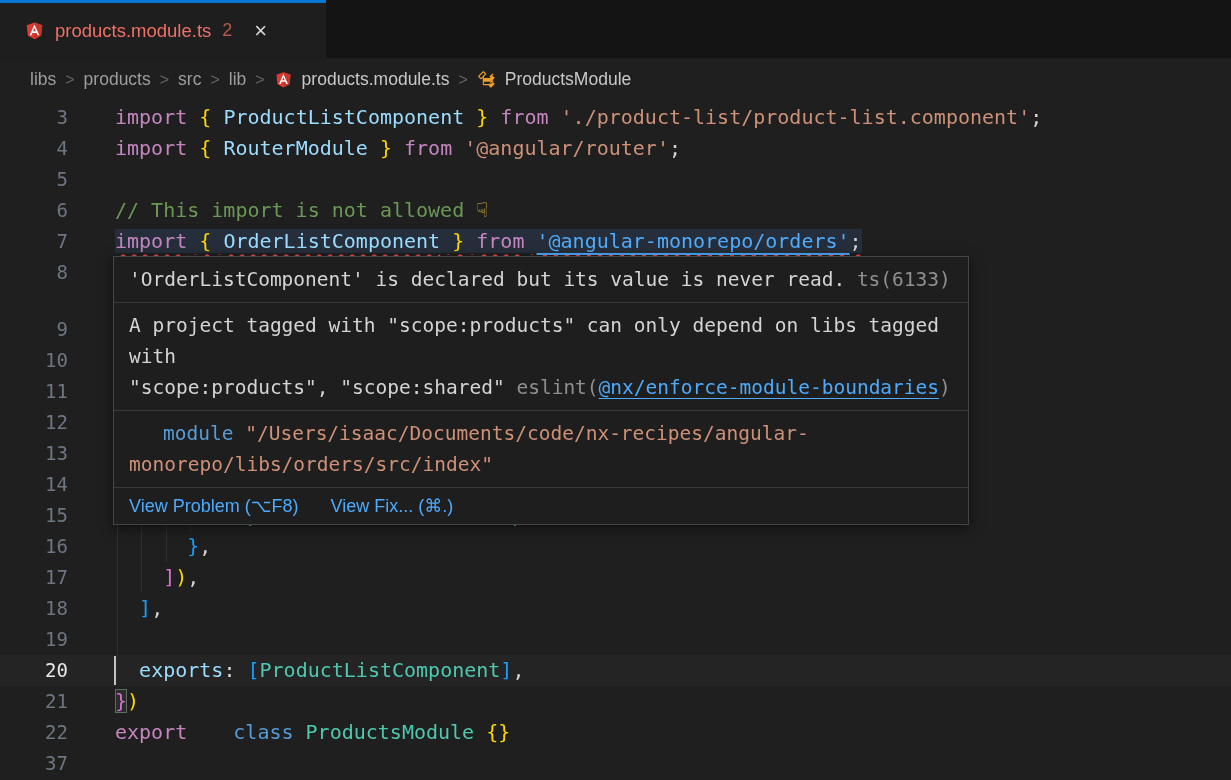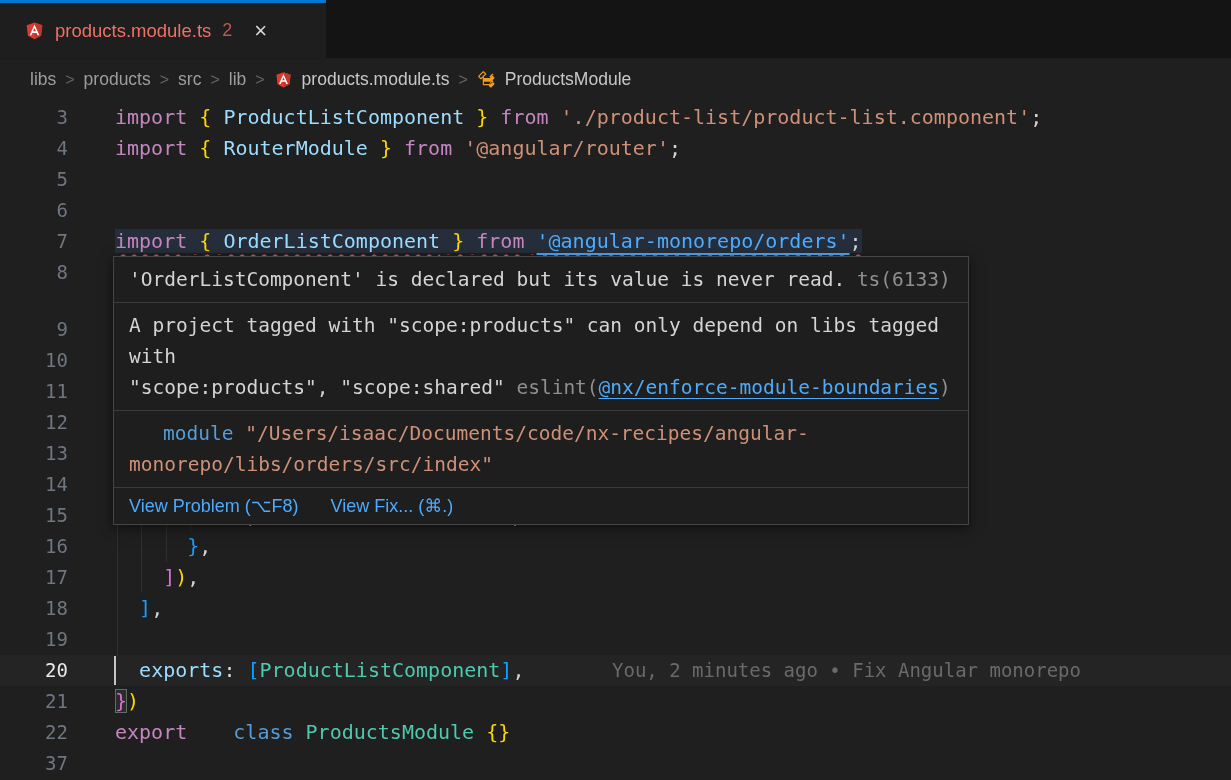--- a/index.html
+++ b/index.html
@@ -107,35 +107,35 @@
     </svg>
   </span>
   <span class="bc-item bc-symbol">ProductsModule</span>
 </div>
 
 <div class="editor">
   <div id="code">
       <div class="row"><span class="gutter">3</span><span class="codetext"><span class="tk-kw">import</span><span class="tk-def"> </span><span class="tk-b1">{</span><span class="tk-def"> </span><span class="tk-prop">ProductListComponent</span><span class="tk-def"> </span><span class="tk-b1">}</span><span class="tk-def"> </span><span class="tk-kw">from</span><span class="tk-def"> </span><span class="tk-str">'./product-list/product-list.component'</span><span class="tk-pun">;</span></span></div>
       <div class="row"><span class="gutter">4</span><span class="codetext"><span class="tk-kw">import</span><span class="tk-def"> </span><span class="tk-b1">{</span><span class="tk-def"> </span><span class="tk-prop">RouterModule</span><span class="tk-def"> </span><span class="tk-b1">}</span><span class="tk-def"> </span><span class="tk-kw">from</span><span class="tk-def"> </span><span class="tk-str">'@angular/router'</span><span class="tk-pun">;</span></span></div>
       <div class="row"><span class="gutter">5</span><span class="codetext"></span></div>
-      <div class="row"><span class="gutter">6</span></div>
+      <div class="row"><span class="gutter">6</span><span class="codetext"><span class="tk-cmt">// This import is not allowed </span><span class="tk-emo">☟</span></span></div>
       <div class="row"><span class="gutter">7</span><span class="codetext"><span class="stmt"><span class="tk-kw">import</span><span class="tk-def"> </span><span class="tk-b1">{</span><span class="tk-def"> </span><span class="tk-prop">OrderListComponent</span><span class="tk-def"> </span><span class="tk-b1">}</span><span class="tk-def"> </span><span class="tk-kw">from</span><span class="tk-def"> </span><span class="tk-lstr">'@angular-monorepo/orders'</span><span class="tk-pun">;</span></span></span></div>
       <div class="row gap"><span class="gutter">8</span><span class="codetext"></span></div>
       <div class="row"><span class="gutter">9</span><span class="codetext"></span></div>
       <div class="row"><span class="gutter">10</span><span class="codetext"></span></div>
       <div class="row"><span class="gutter">11</span><span class="codetext"></span></div>
       <div class="row"><span class="gutter">12</span><span class="codetext"></span></div>
       <div class="row"><span class="gutter">13</span><span class="codetext"></span></div>
       <div class="row"><span class="gutter">14</span><span class="codetext"></span></div>
       <div class="row"><span class="gutter">15</span><span class="codetext"><span class="tk-def">        </span><span class="tk-cls">component:</span><span class="tk-def"> </span><span class="tk-cls">ProductListComponent,</span></span></div>
       <div class="row"><span class="gutter">16</span><span class="codetext"><span class="tk-def">      </span><span class="tk-b3">}</span><span class="tk-pun">,</span></span></div>
       <div class="row"><span class="gutter">17</span><span class="codetext"><span class="tk-def">    </span><span class="tk-b2">]</span><span class="tk-b1">)</span><span class="tk-pun">,</span></span></div>
       <div class="row"><span class="gutter">18</span><span class="codetext"><span class="tk-def">  </span><span class="tk-b3">]</span><span class="tk-pun">,</span></span></div>
       <div class="row"><span class="gutter">19</span></div>
-      <div class="row cur"><span class="gutter">20</span><span class="codetext"><span class="tk-def">  </span><span class="tk-prop">exports</span><span class="tk-pun">: </span><span class="tk-b3">[</span><span class="tk-cls">ProductListComponent</span><span class="tk-b3">]</span><span class="tk-pun">,</span></span><span class="blame">You, 2 minutes ago • Fix Angular monorepo</span></div>
+      <div class="row cur"><span class="gutter">20</span><span class="codetext"><span class="tk-def">  </span><span class="tk-prop">exports</span><span class="tk-pun">: </span><span class="tk-b3">[</span><span class="tk-cls">ProductListComponent</span><span class="tk-b3">]</span><span class="tk-pun">,</span></span></div>
       <div class="row"><span class="gutter">21</span><span class="codetext"><span class="tk-mb">}</span><span class="tk-b1">)</span></span></div>
       <div class="row"><span class="gutter">22</span><span class="codetext"><span class="tk-kw">export</span><span class="tk-def"> </span><span class="tk-kw2">class</span><span class="tk-def"> </span><span class="tk-cls">ProductsModule</span><span class="tk-def"> </span><span class="tk-b1">{}</span></span></div>
       <div class="row"><span class="gutter">37</span><span class="codetext"></span></div>
     </div>
 
   <div class="guide" style="left:117px; top:400px; height:155px;"></div>
   <div class="guide" style="left:141px; top:400px; height:93px;"></div>
   <div class="guide" style="left:166px; top:400px; height:62px;"></div>
   <div class="guide" style="left:190px; top:400px; height:31px;"></div>
 

